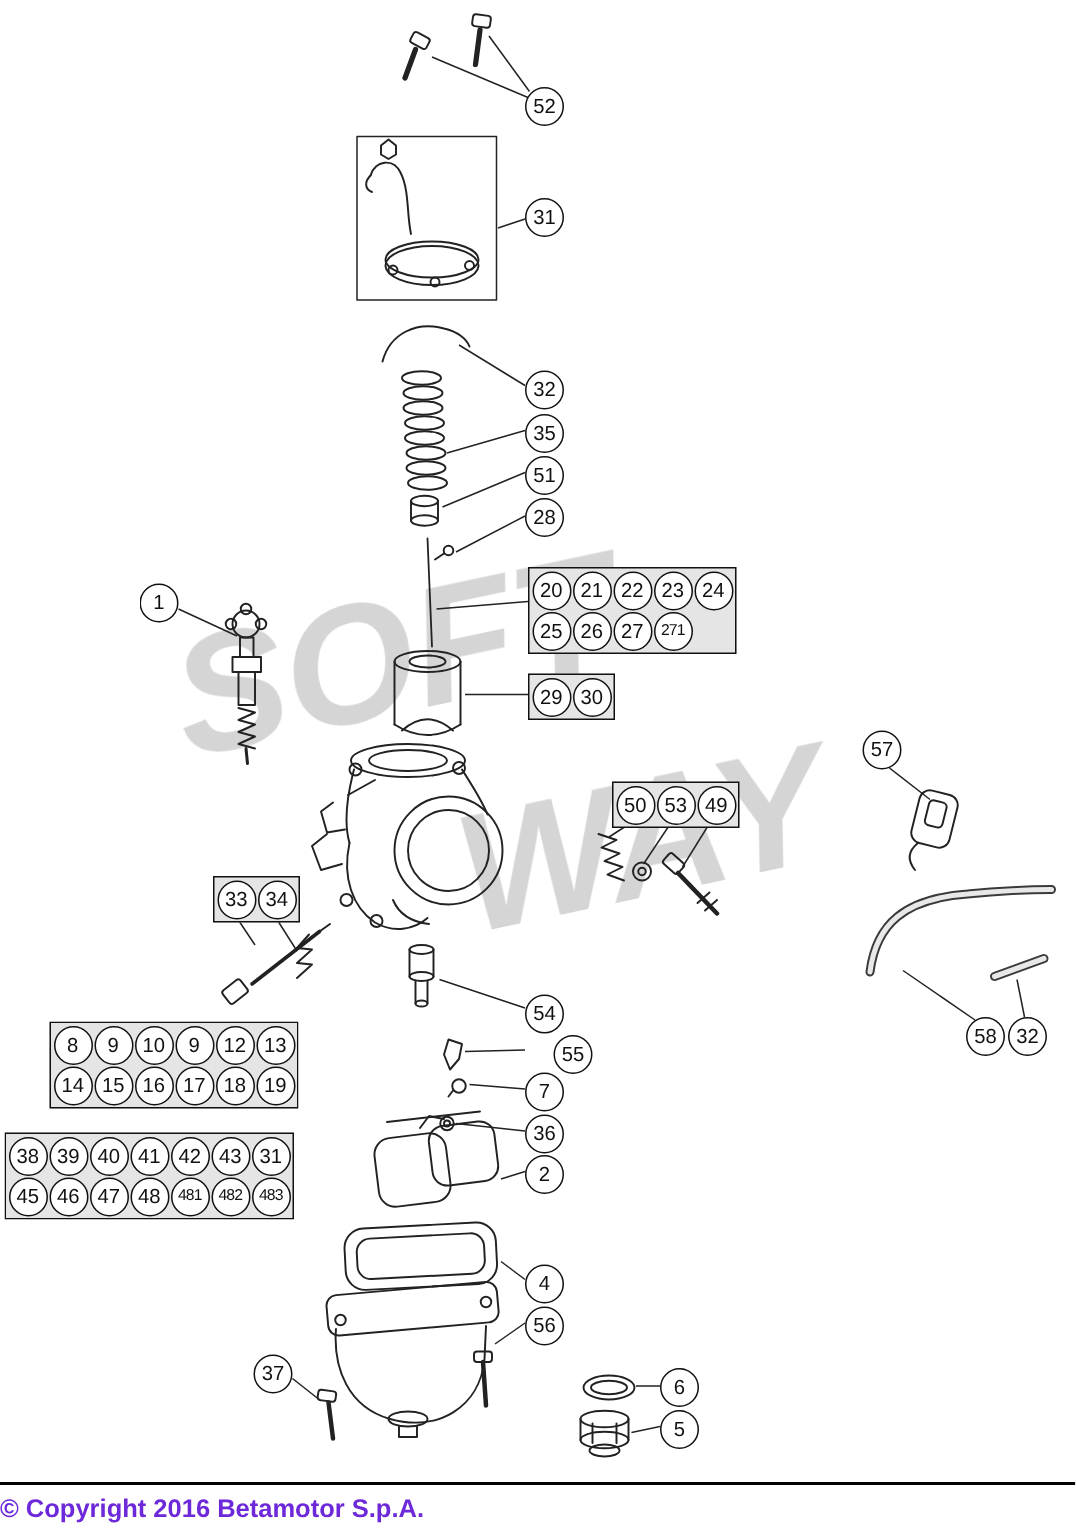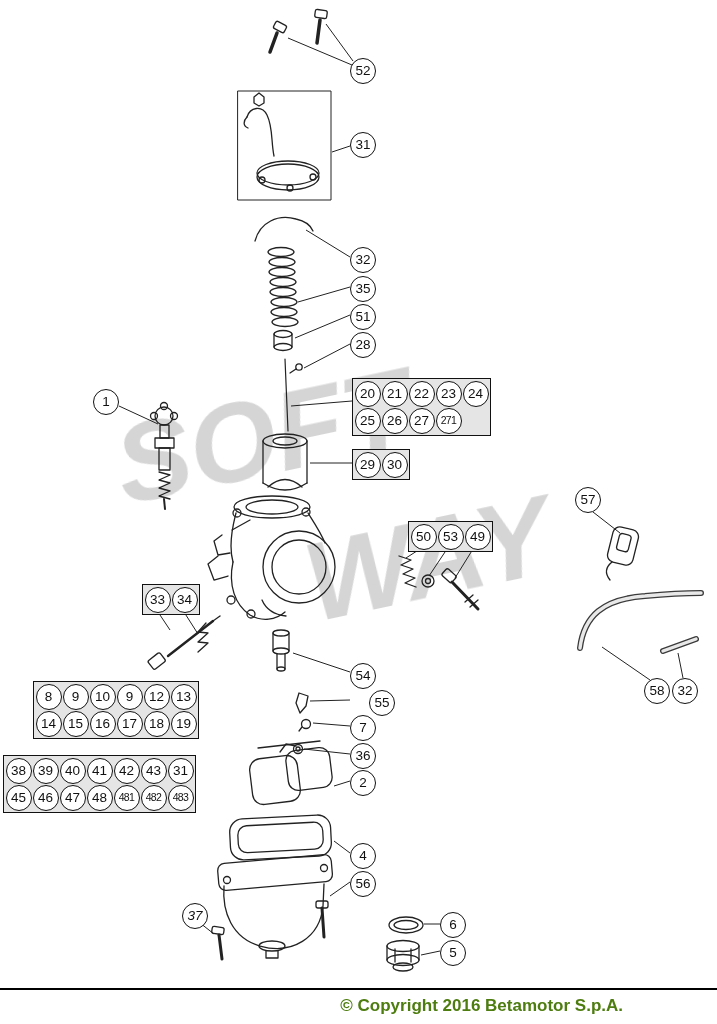--- a/index.html
+++ b/index.html
@@ -18,21 +18,21 @@
   .callout.inline { position:static; transform:none; margin:0.5px; flex:0 0 auto; }
   .callout.small { font-size:10.5px; letter-spacing:-0.6px;text-align:right; }
   .callout-group {
     position:absolute; border:1.2px solid #111; background:#e5e5e5;
     padding:1px; display:flex; flex-direction:column; z-index:3;
   }
   .callout-row { display:flex; }
   .footer-line { position:absolute; left:0; top:988px; width:717px; height:2px; background:#000; z-index:4; }
   .footer-text {
     position:absolute; left:0; top:996px; width:623px;
-    text-align:right; font-size:17px; font-weight:bold; color:#4d7c0f; z-index:4;
+    text-align:left; font-size:17px; font-weight:bold; color:#6d28d9; z-index:4;
   }
 </style>
 </head>
 <body>
 
 <div class="page">
 
   <svg class="illustration" width="717" height="1024" viewBox="0 0 717 1024" xmlns="http://www.w3.org/2000/svg">
 
     <g opacity="0.8" fill="#cbcbcb" font-weight="bold" font-style="italic" font-family="Liberation Sans, sans-serif">
@@ -265,21 +265,21 @@
       <div class="callout" style="left: 363px; top: 345px;">28</div>
       <div class="callout" style="left: 106px; top: 402px;">1</div>
       <div class="callout" style="left: 588px; top: 500px;">57</div>
       <div class="callout" style="left: 363px; top: 676px;">54</div>
       <div class="callout" style="left: 382px; top: 703px;">55</div>
       <div class="callout" style="left: 363px; top: 728px;">7</div>
       <div class="callout" style="left: 363px; top: 756px;">36</div>
       <div class="callout" style="left: 363px; top: 783px;">2</div>
       <div class="callout" style="left: 363px; top: 856px;">4</div>
       <div class="callout" style="left: 363px; top: 884px;">56</div>
-      <div class="callout" style="left: 195px; top: 916px; font-style: italic;">37</div>
+      <div class="callout" style="left: 182px; top: 916px;">37</div>
       <div class="callout" style="left: 453px; top: 925px;">6</div>
       <div class="callout" style="left: 453px; top: 953px;">5</div>
       <div class="callout" style="left: 657px; top: 691px;">58</div>
       <div class="callout" style="left: 685px; top: 691px;">32</div>
       <div class="callout-group" style="left: 352px; top: 378px;">
         <div class="callout-row">
           <div class="callout inline">20</div>
           <div class="callout inline">21</div>
           <div class="callout inline">22</div>
           <div class="callout inline">23</div>

